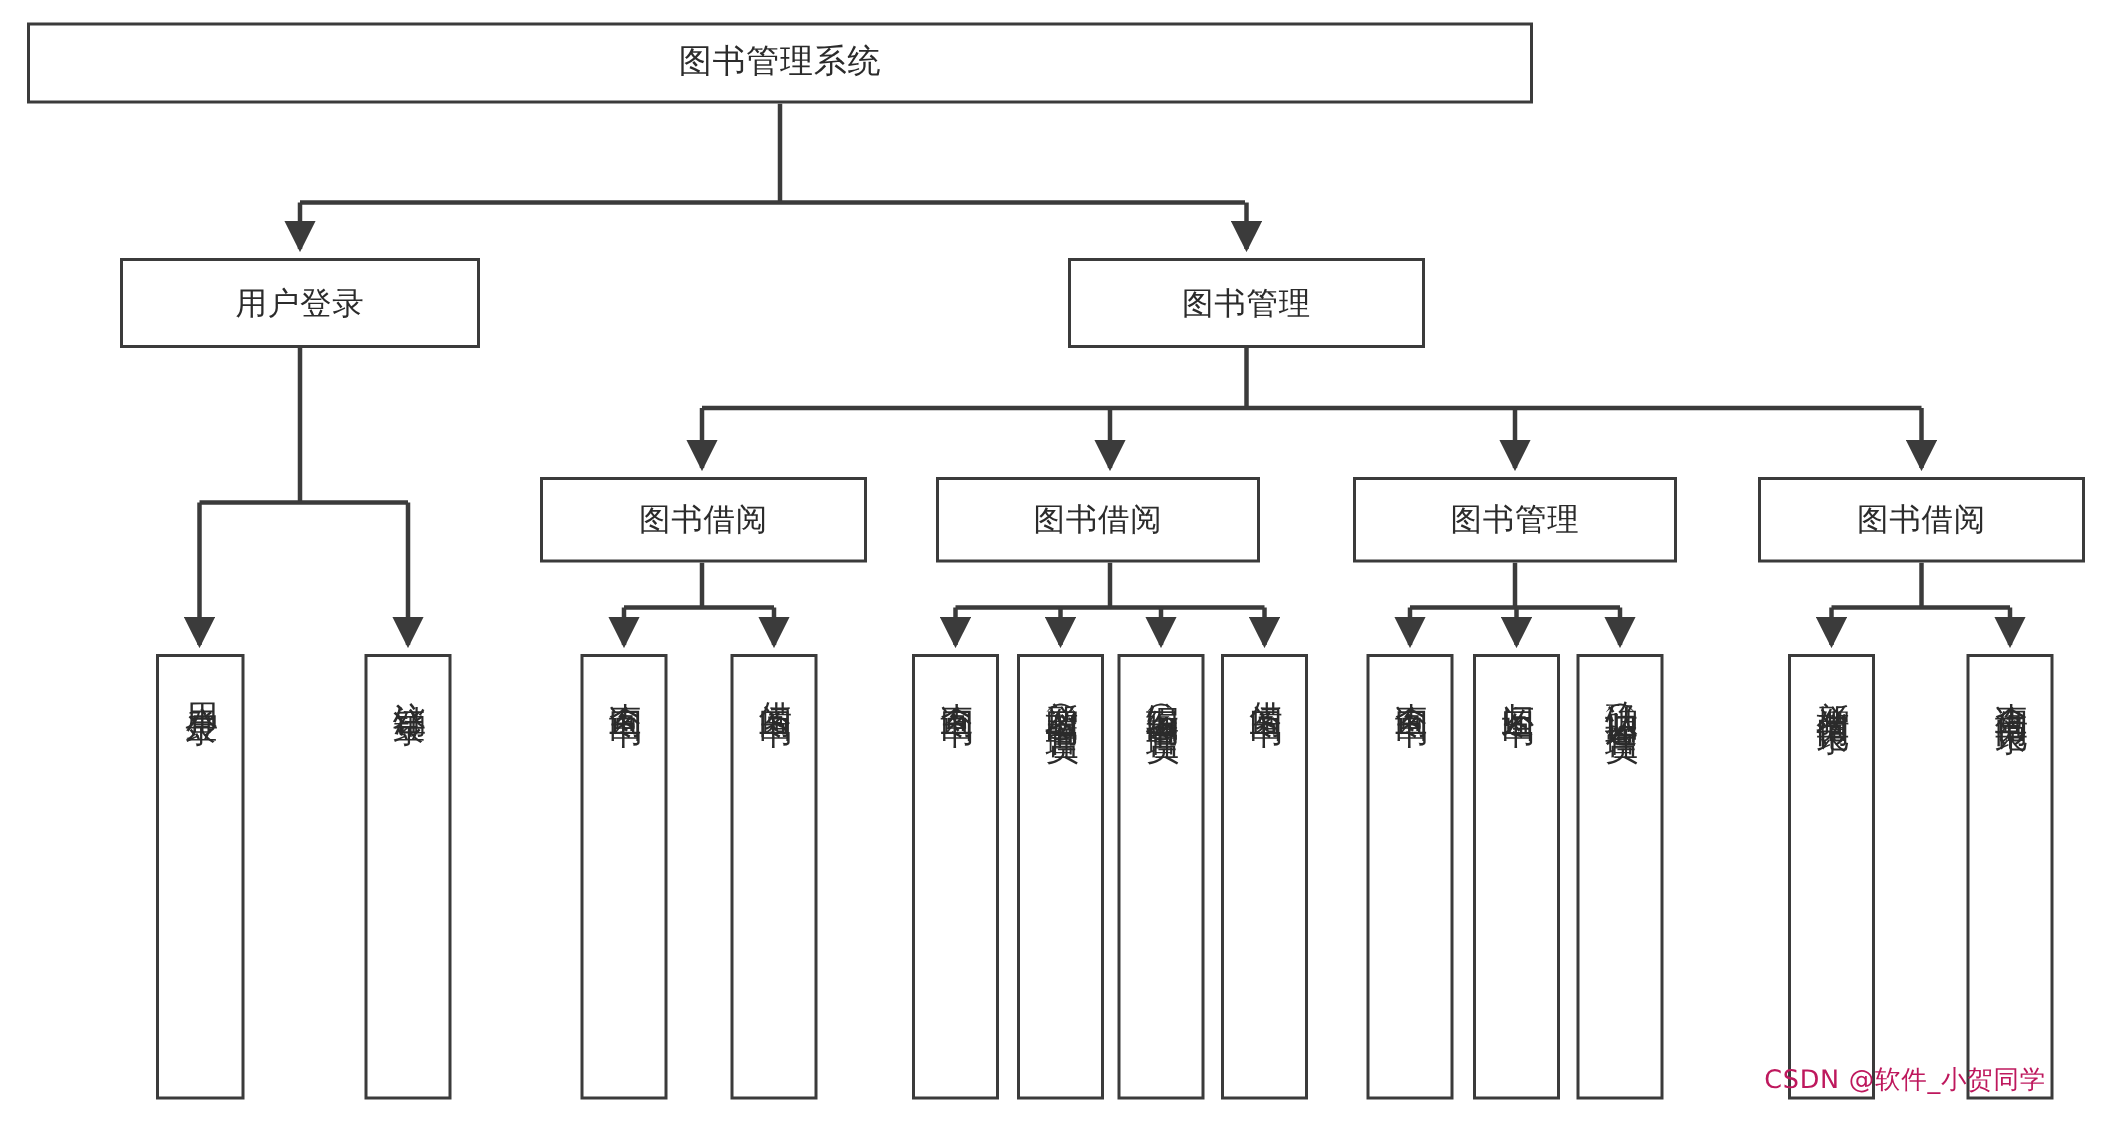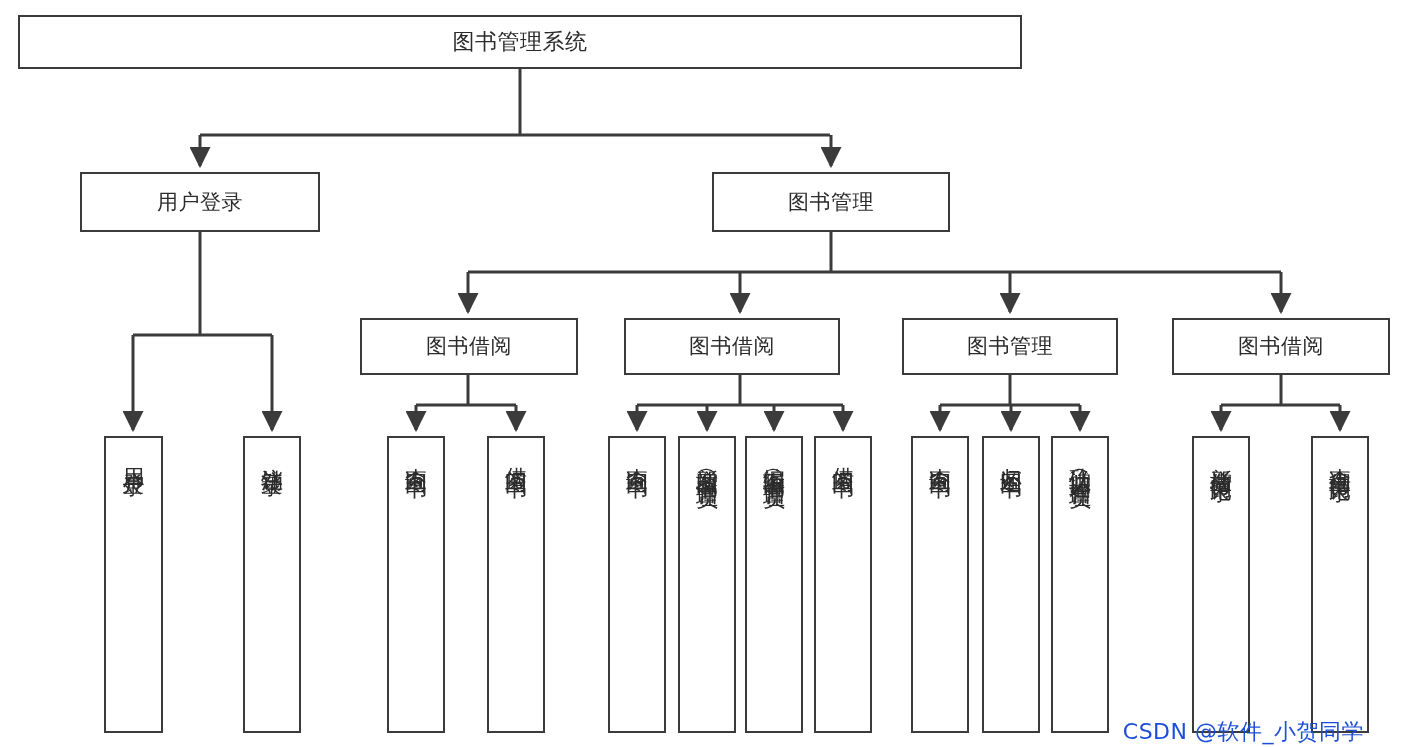--- a/index.html
+++ b/index.html
@@ -51,23 +51,23 @@
     font-size:22px;
     letter-spacing:3px;
     line-height:1.0;
     white-space:nowrap;
   }
 
   
   #watermark{
     position:absolute;
     right:6px;
-    bottom:0;
-    font-size:22px;
-    color:#1d4ed8;
+    bottom:16px;
+    font-size:17px;
+    color:#be185d;
     letter-spacing:.5px;
     white-space:nowrap;
     pointer-events:none;
     user-select:none;
   }
 </style>
 </head>
 <body>
 
 <div id="canvas">

